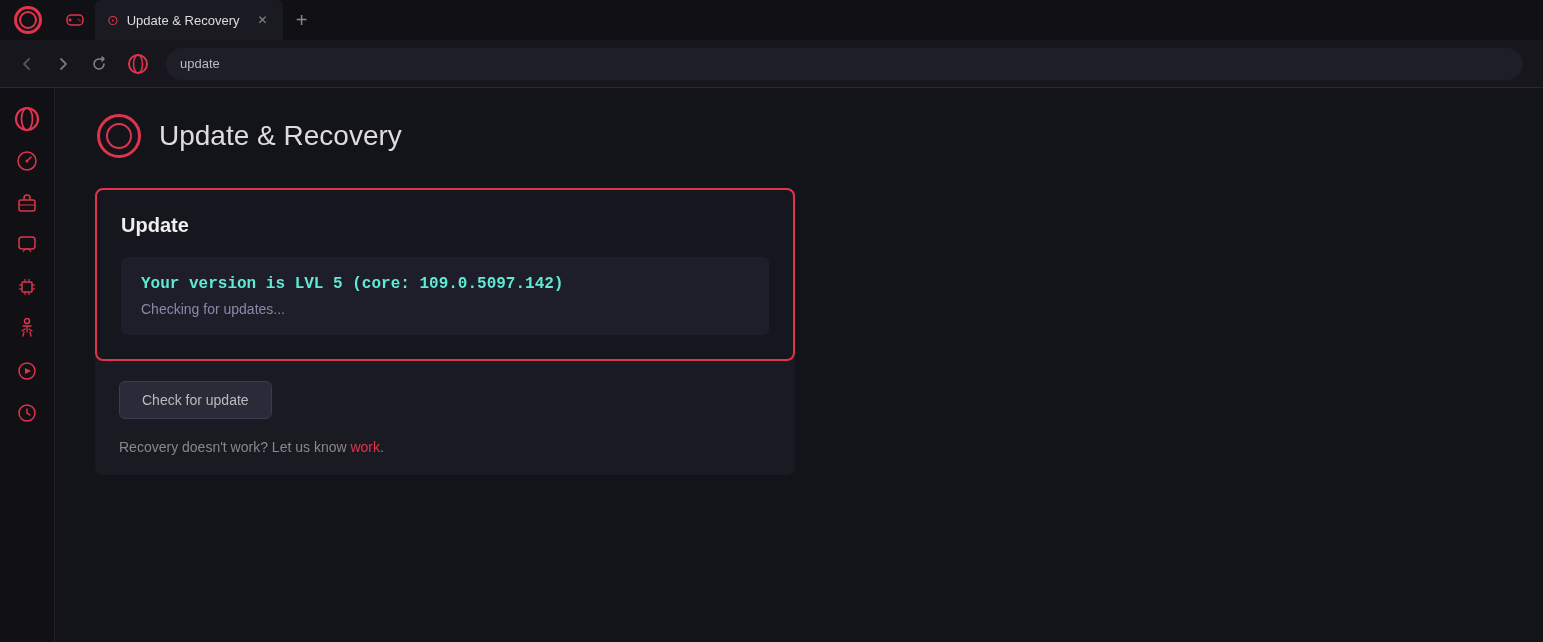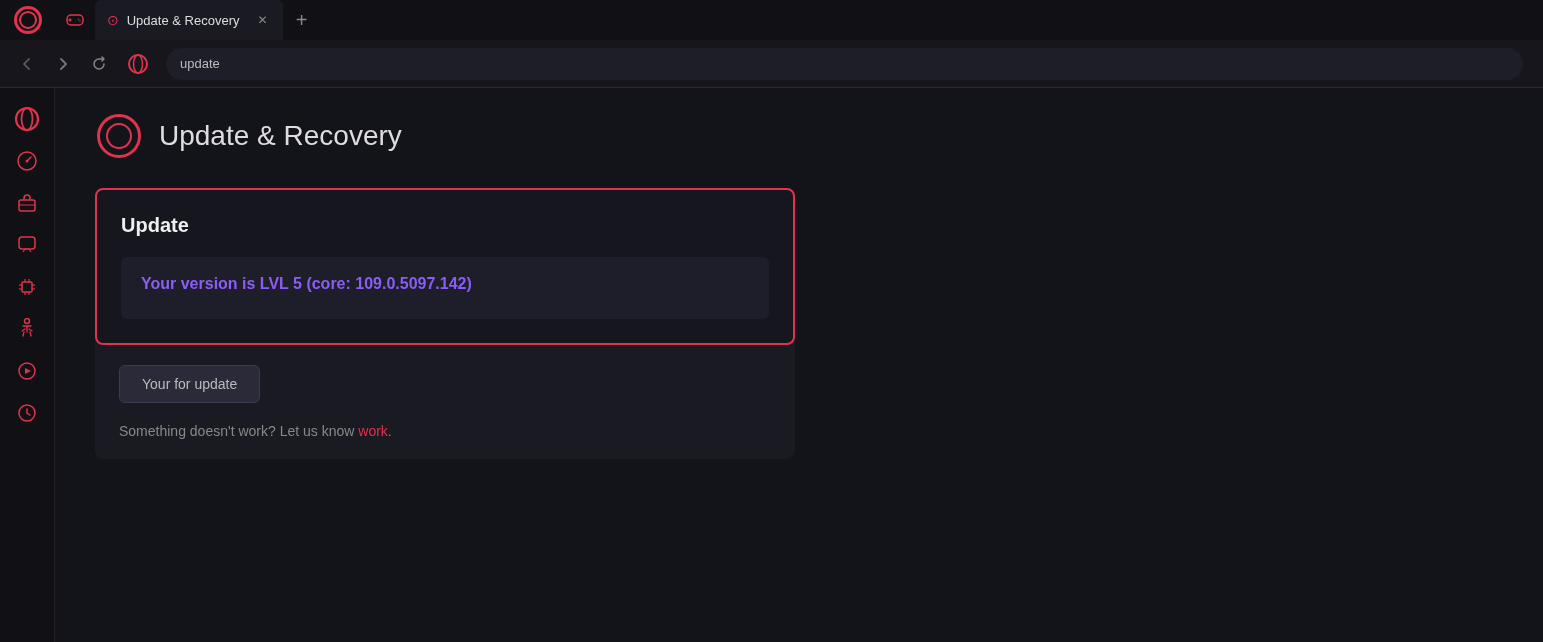--- a/index.html
+++ b/index.html
@@ -259,22 +259,23 @@
 
     .version-info-box {
       background: #1e1e2a;
       border-radius: 6px;
       padding: 18px 20px;
     }
 
     .version-text {
       font-size: 16px;
       font-weight: 600;
-      color: #8b5cf6;
+      color: #5eead4;
       margin-bottom: 8px;
+      font-family: Liberation Mono, monospace;
     }
 
     .checking-text {
       font-size: 14px;
       color: #8888aa;
     }
 
     
     .update-footer {
       padding: 20px 24px;
@@ -433,25 +434,26 @@
       </div>
       <h1 class="page-title">Update &amp; Recovery</h1>
     </div>
 
     <div class="update-container">
 
       <div class="update-card">
         <div class="update-card-title">Update</div>
         <div class="version-info-box">
           <div class="version-text">Your version is  LVL 5 (core: 109.0.5097.142)</div>
+          <div class="checking-text">Checking for updates...</div>
         </div>
       </div>
 
       <div class="update-footer">
-        <button class="check-update-btn">Your for update</button>
+        <button class="check-update-btn">Check for update</button>
         <div class="feedback-text">
-          <span>Something doesn't work? Let us know </span><a class="feedback-link" href="#">work</a><span>.</span>
+          <span>Recovery doesn't work? Let us know </span><a class="feedback-link" href="#">work</a><span>.</span>
         </div>
       </div>
     </div>
 
   </div>
 </div>
 
 </body></html>

